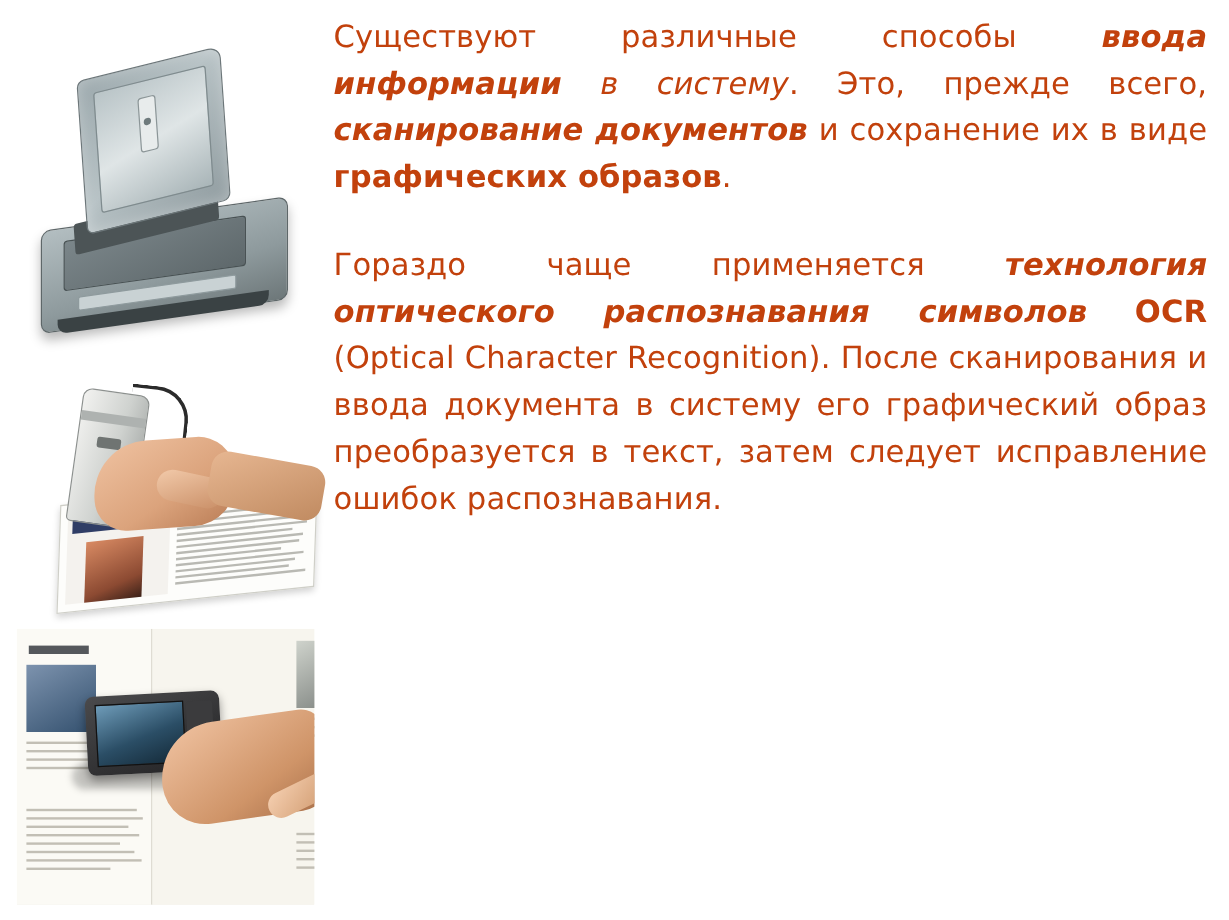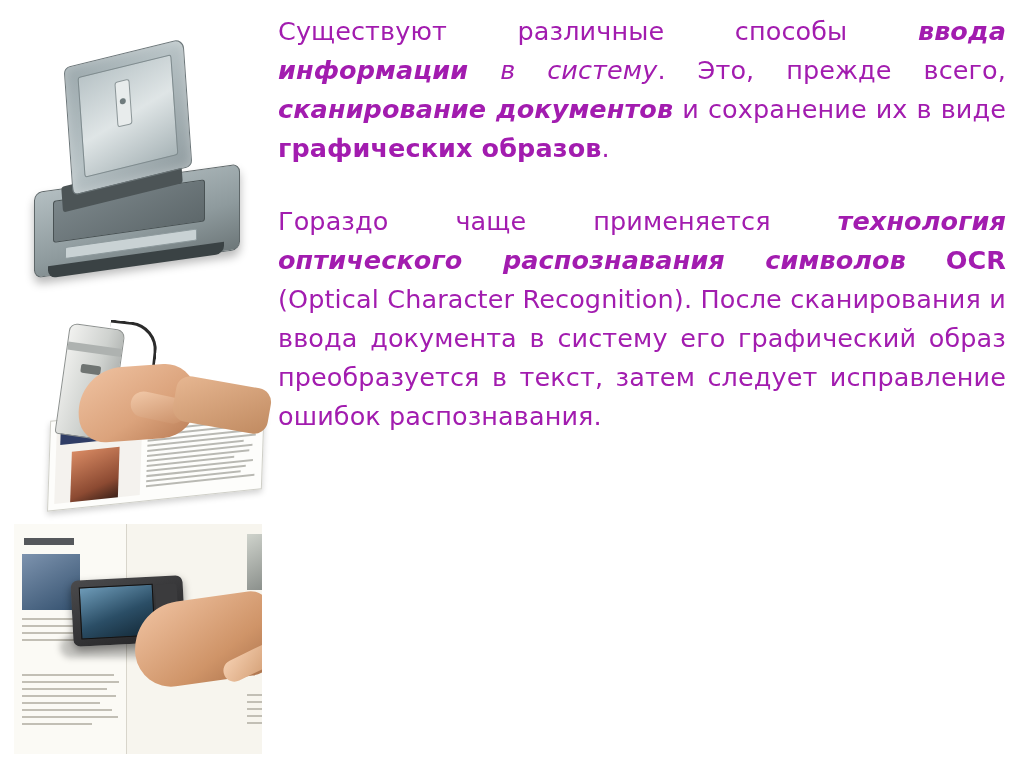--- a/index.html
+++ b/index.html
@@ -392,21 +392,21 @@
   
   .text-col {
     position: absolute;
     left: 278px;
     top: 12px;
     width: 728px;
   }
   .para {
     font-size: 25.5px;
     line-height: 39px;
-    color: #a21caf;
+    color: #c2410c;
     text-align: justify;
     text-justify: inter-word;
     margin: 0 0 34px 0;
     letter-spacing: 0.1px;
   }
   .para:last-child { margin-bottom: 0; }
   .bi { font-weight: bold; font-style: italic; }
   .b { font-weight: bold; }
   .i { font-style: italic; }
 </style>

